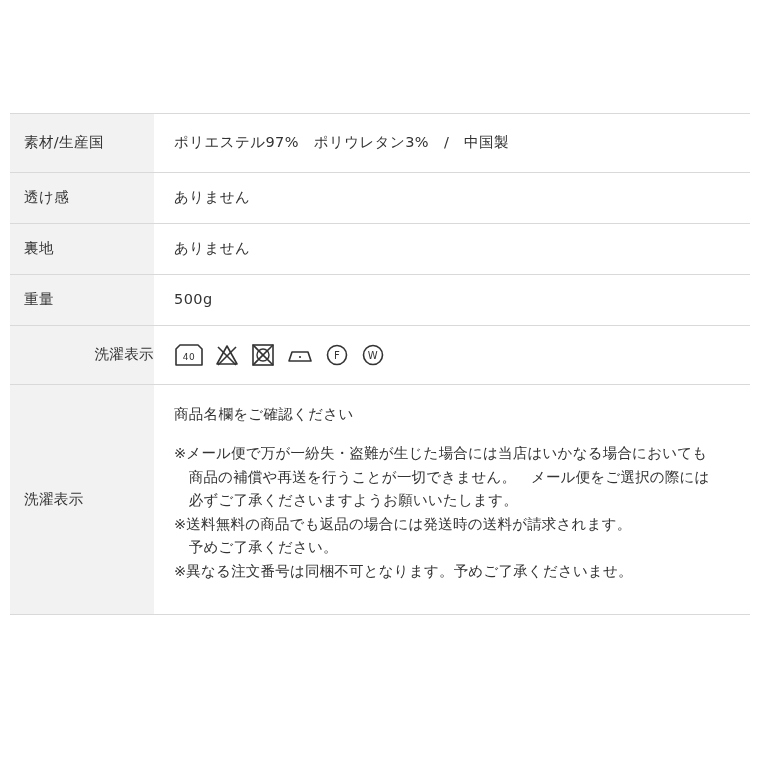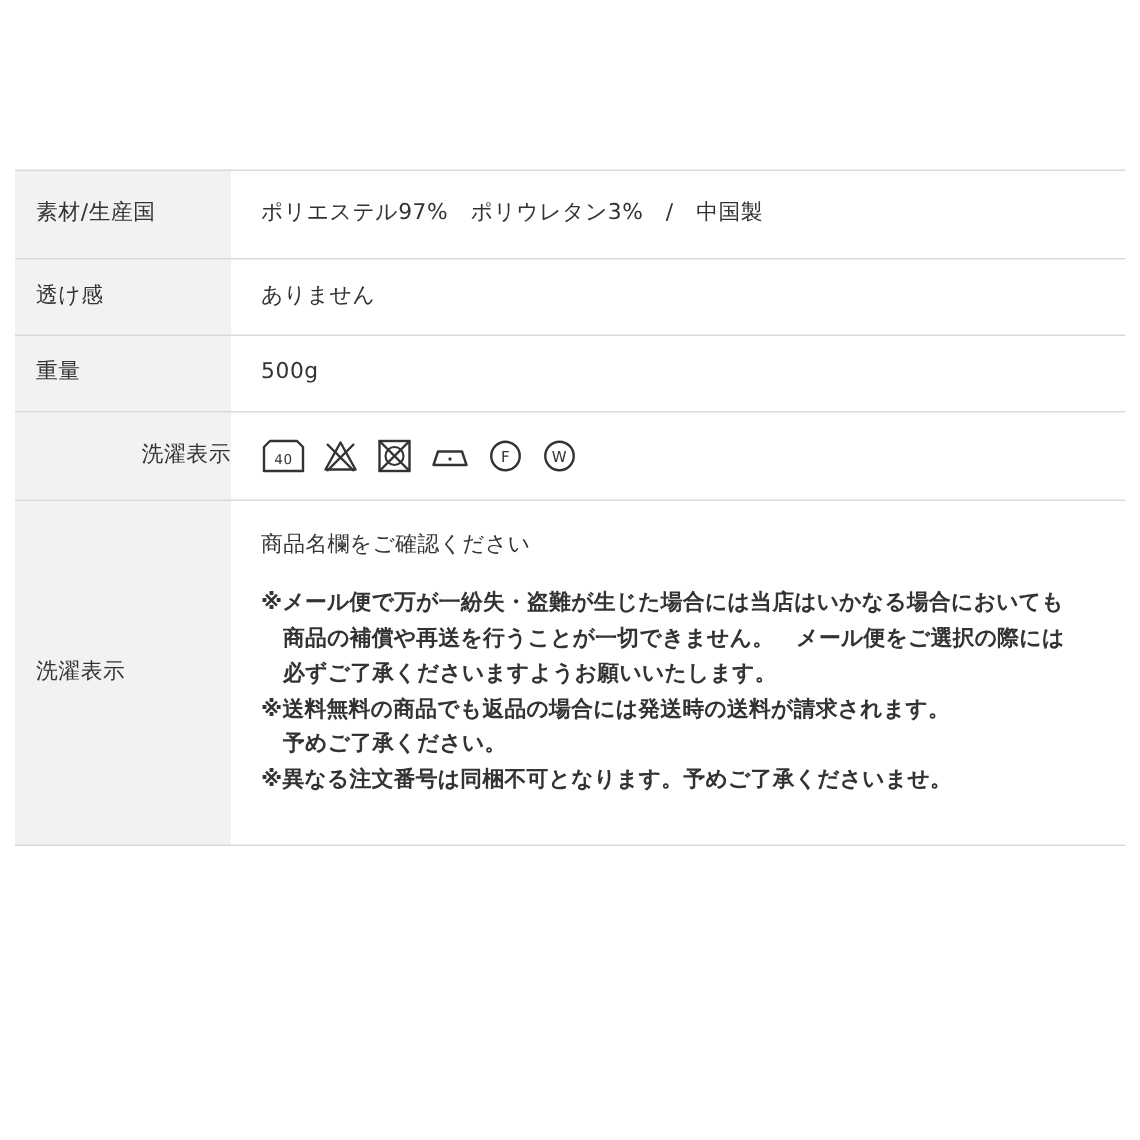--- a/index.html
+++ b/index.html
@@ -89,21 +89,20 @@
     line-height: 1.6;
     margin-bottom: 16px;
     letter-spacing: 0.3px;
   }
   .delivery-note {
     font-size: 14.5px;
     line-height: 1.62;
     letter-spacing: 0.2px;
     white-space: pre-wrap;
     margin: 0;
-    font-weight: bold;
   }
 </style>
 </head>
 <body>
 
 <div class="page">
 
   <table class="spec-table">
     <tbody>
       <tr class="row-material">
@@ -114,20 +113,26 @@
       </tr>
 
 
       <tr class="row-sheer">
         <td class="label">透け感</td>
         <td class="value">
           <span class="value-text">ありません</span>
         </td>
       </tr>
 
+      <tr class="row-lining">
+        <td class="label">裏地</td>
+        <td class="value">
+          <span class="value-text">ありません</span>
+        </td>
+      </tr>
 
       <tr class="row-weight">
         <td class="label">重量</td>
         <td class="value">
           <span class="value-text">500g</span>
         </td>
       </tr>
 
       <tr class="row-wash">
         <td class="label">洗濯表示</td>

